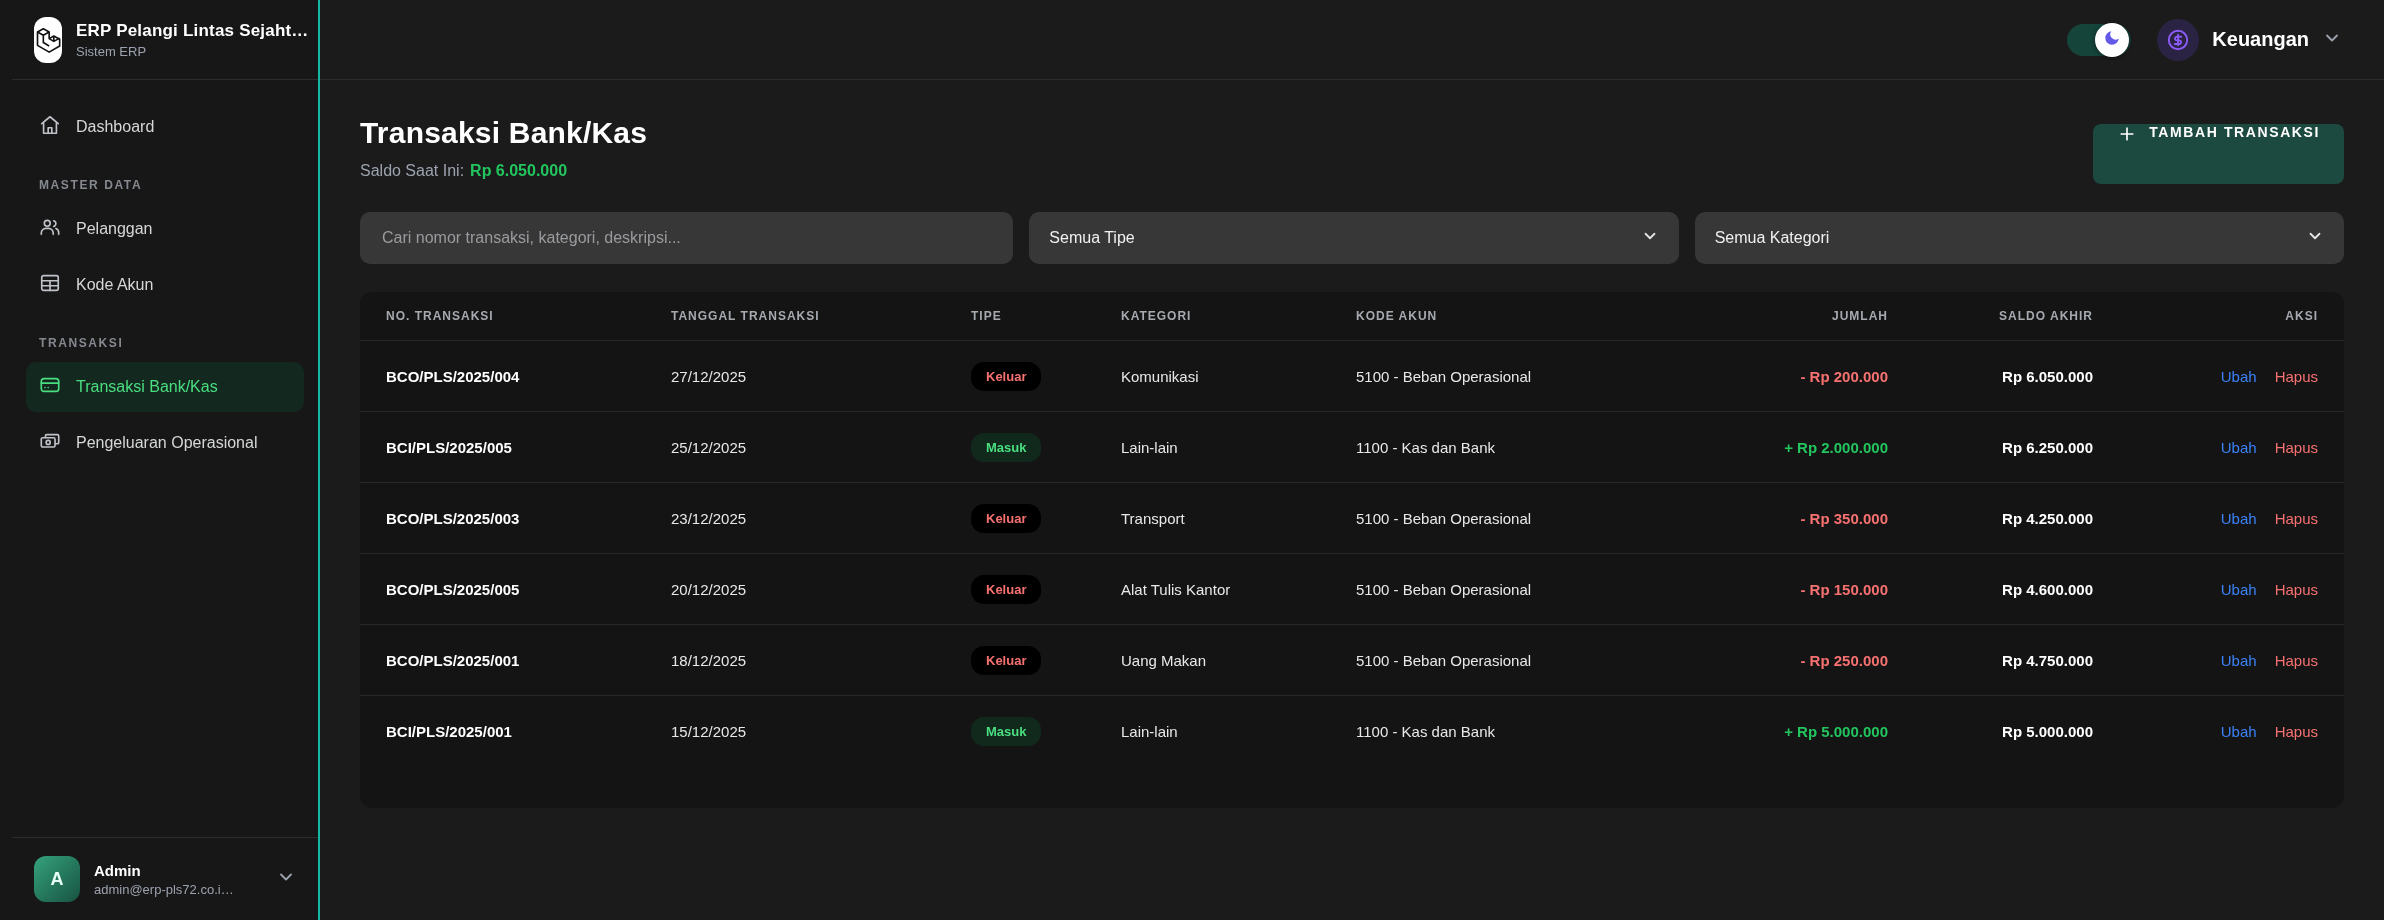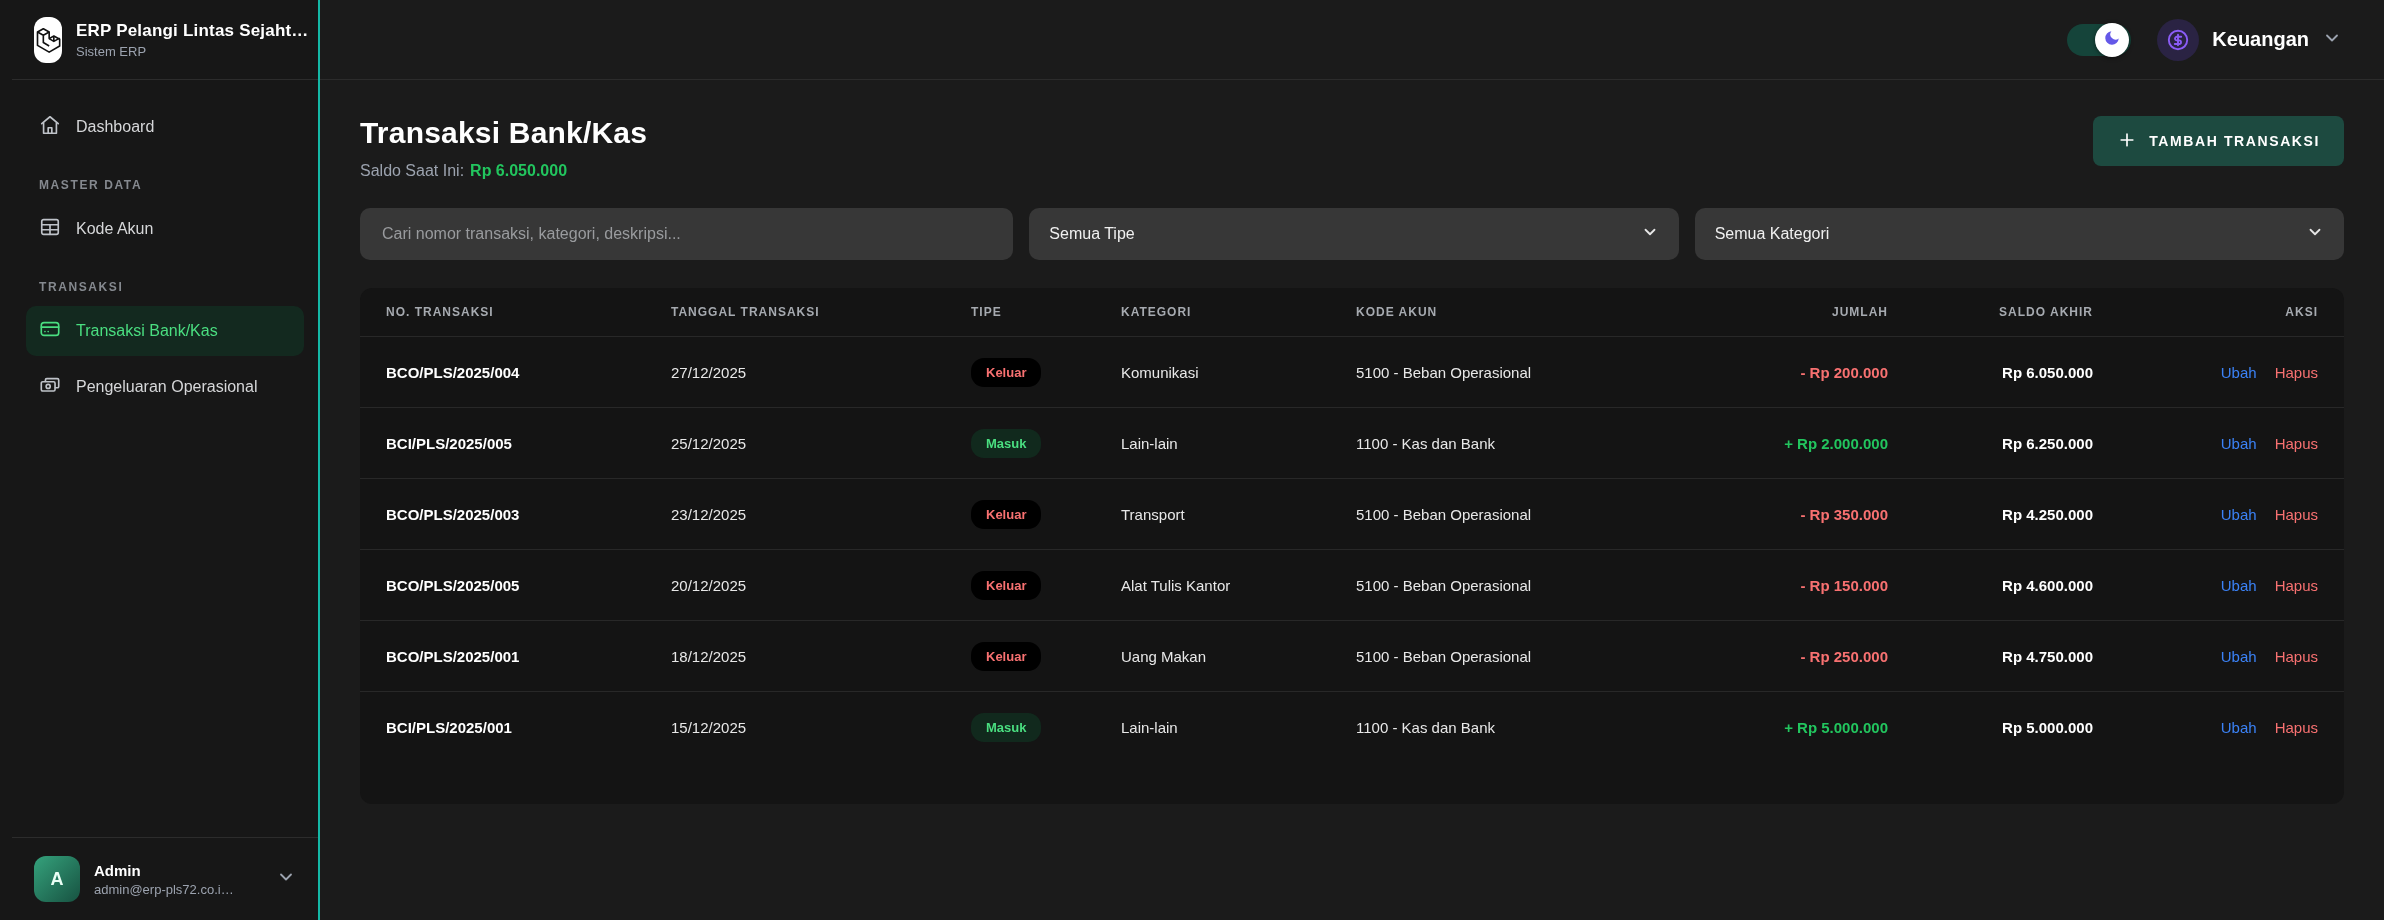--- a/index.html
+++ b/index.html
@@ -37,21 +37,21 @@
   .toggle-knob { position:absolute; right:2px; top:-1px; width:34px; height:34px; background:#ffffff; border-radius:50%; display:flex; align-items:center; justify-content:center; box-shadow:0 1px 4px rgba(0,0,0,.5); }
   .module-switcher { display:flex; align-items:center; gap:13px; cursor:pointer; }
   .module-avatar { width:42px; height:42px; border-radius:50%; background:#2a2343; display:flex; align-items:center; justify-content:center; }
   .module-label { font-size:20px; font-weight:bold; }
 
   .content { padding:36px 40px 0 40px; }
   .page-head { display:flex; justify-content:space-between; align-items:flex-start; }
   .page-title { font-size:30px; font-weight:bold; letter-spacing:.2px; }
   .balance-line { font-size:16px; color:#9ca3af; margin-top:12px; }
   .balance-value { color:#22c55e; font-weight:bold; margin-left:6px; }
-  .add-btn { background:#1d4a40; border:none; color:#ffffff; font-family:inherit; font-weight:bold; font-size:14px; letter-spacing:1.6px; height:50px; padding:0 24px; border-radius:8px; display:flex; align-items:center; gap:12px; cursor:pointer; margin-top:0; }
+  .add-btn { background:#1d4a40; border:none; color:#ffffff; font-family:inherit; font-weight:bold; font-size:14px; letter-spacing:1.6px; height:60px; padding:0 24px; border-radius:8px; display:flex; gap:12px; cursor:pointer; margin-top:8px; }
 
   .filters { display:flex; gap:16px; margin-top:28px; }
   .search-box { flex:1; height:52px; background:#373737; border-radius:10px; display:flex; align-items:center; padding:0 22px; }
   .search-box input { background:transparent; border:none; outline:none; color:#e7e7e7; font-size:16px; width:100%; font-family:inherit; }
   .search-box input::placeholder { color:#999b9e; }
   .select { flex:1; height:52px; background:#373737; border-radius:10px; display:flex; align-items:center; justify-content:space-between; padding:0 20px; font-size:16px; color:#f0f0f0; cursor:pointer; }
 
   
   .table-card { margin-top:28px; background:#141414; border-radius:12px; padding-bottom:42px; overflow:hidden; }
   .grid-row { display:grid; grid-template-columns:285px 300px 150px 235px 330px 1fr 205px 225px; padding:0 26px; align-items:center; }
@@ -96,20 +96,31 @@
               <path d="M3 10.5 12 3l9 7.5"></path>
               <path d="M5 9.5V21h14V9.5"></path>
               <path d="M10 21v-6h4v6"></path>
             </svg>
         </span>
         <span>Dashboard</span>
       </div>
 
       <div class="nav-section">MASTER DATA</div>
 
+      <div class="nav-item">
+        <span>
+          <svg width="22" height="22" viewBox="0 0 24 24" fill="none" stroke-width="1.8" stroke-linecap="round" stroke-linejoin="round">
+              <circle cx="9" cy="8" r="3.2"></circle>
+              <path d="M2.5 20v-1.5a5 5 0 0 1 5-5h3a5 5 0 0 1 5 5V20"></path>
+              <path d="M16 5.2a3.2 3.2 0 0 1 0 6.2"></path>
+              <path d="M18.5 13.6a5 5 0 0 1 3 4.6V20"></path>
+            </svg>
+        </span>
+        <span>Pelanggan</span>
+      </div>
 
       <div class="nav-item">
         <span>
           <svg width="22" height="22" viewBox="0 0 24 24" fill="none" stroke-width="1.8" stroke-linecap="round" stroke-linejoin="round">
               <rect x="3" y="4" width="18" height="16" rx="2"></rect>
               <path d="M3 9.5h18M3 15h18M12 9.5V20"></path>
             </svg>
         </span>
         <span>Kode Akun</span>
       </div>

